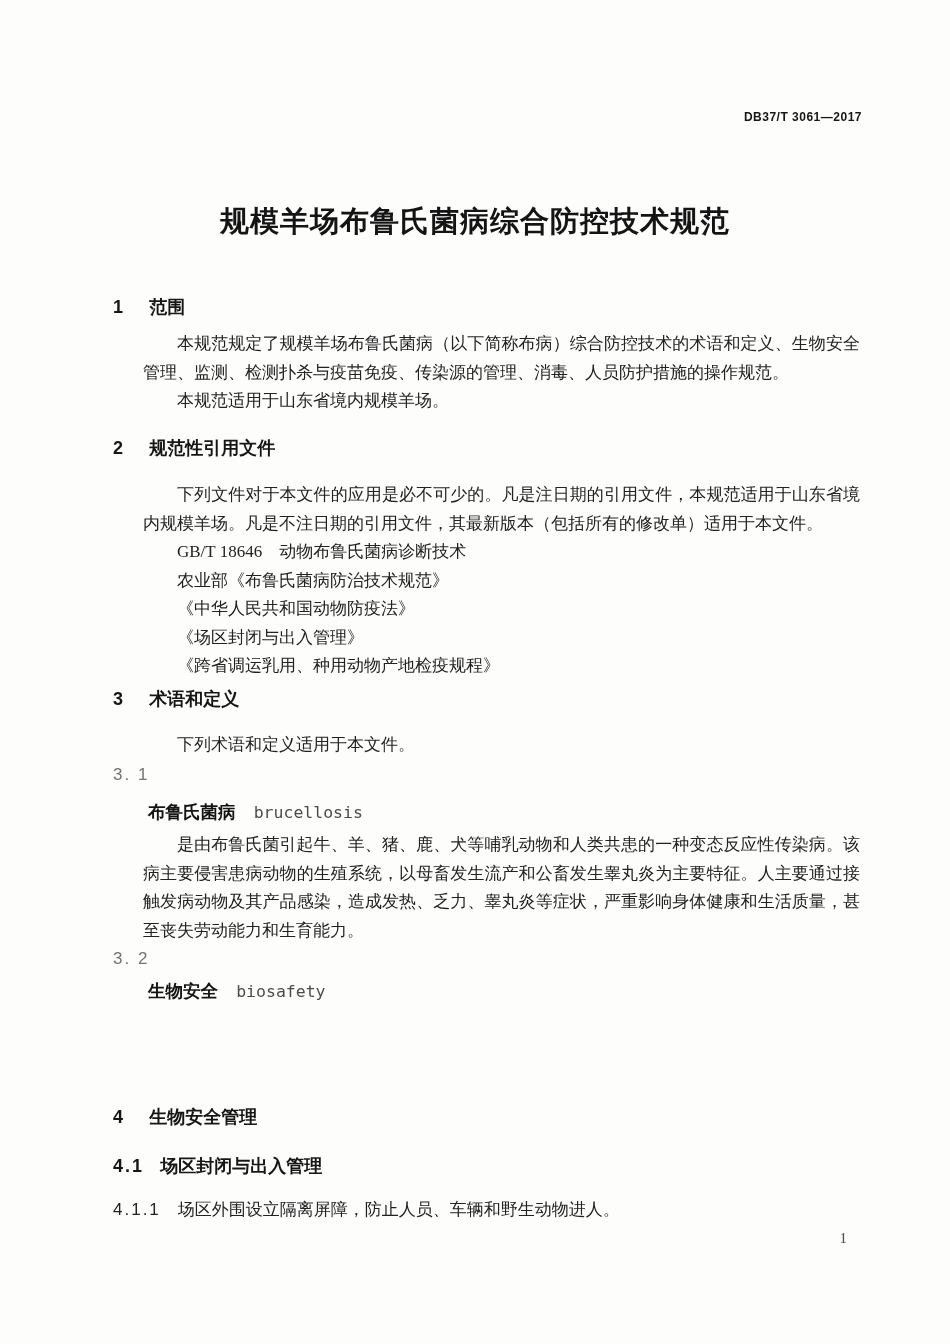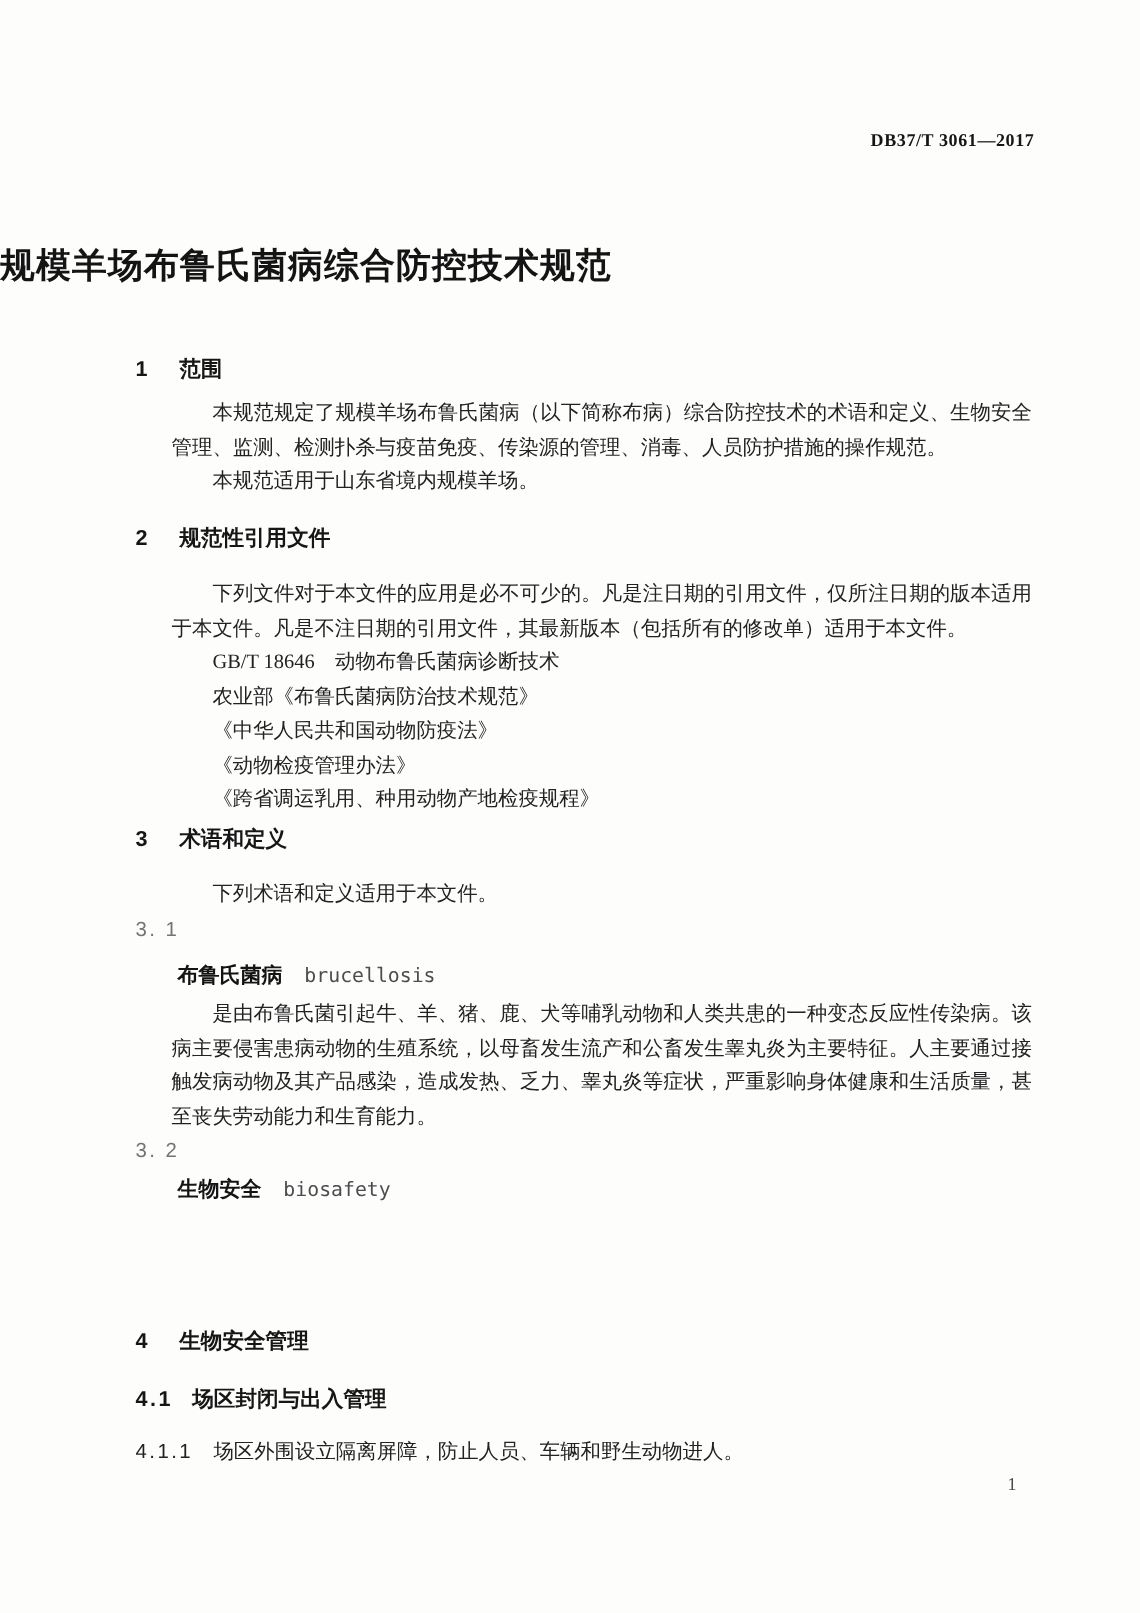--- a/index.html
+++ b/index.html
@@ -15,32 +15,33 @@
     color: #1d1d1d;
     font-family: "Liberation Serif", "DejaVu Serif", serif;
     overflow: hidden;
   }
   .abs { position: absolute; left: 113px; right: 90px; }
 
   .doc-number {
     position: absolute;
     top: 110px;
     right: 88px;
-    font-family: Liberation Serif, serif;
+    font-family: Liberation Sans, sans-serif;
     font-weight: bold;
-    font-size: 15px;
+    font-size: 12px;
     letter-spacing: 0.5px;
     color: #161616;
   }
   .doc-title {
     position: absolute;
     top: 202px;
     left: 0;
     right: 0;
     margin: 0;
+    text-align: center;
     font-family: "Liberation Sans", "DejaVu Sans", sans-serif;
     font-weight: bold;
     font-size: 29px;
     letter-spacing: 1px;
     color: #141414;
   }
 
   .sec-heading {
     font-family: "Liberation Sans", "DejaVu Sans", sans-serif;
     font-weight: bold;
@@ -122,26 +123,26 @@
   </div>
   <div class="abs body-text" style="top:330px">
     <p>本规范规定了规模羊场布鲁氏菌病（以下简称布病）综合防控技术的术语和定义、生物安全管理、监测、检测扑杀与疫苗免疫、传染源的管理、消毒、人员防护措施的操作规范。</p>
     <p>本规范适用于山东省境内规模羊场。</p>
   </div>
 
   <div class="abs sec-heading" style="top:436px">
     <span class="num">2</span><span>规范性引用文件</span>
   </div>
   <div class="abs body-text" style="top:481px">
-    <p>下列文件对于本文件的应用是必不可少的。凡是注日期的引用文件，仅所注日期的版本适用于本文件。凡是不注日期的引用文件，其最新版本（包括所有的修改单）适用于本文件。</p>
+    <p>下列文件对于本文件的应用是必不可少的。凡是注日期的引用文件，本规范适用于山东省境内规模羊场。凡是不注日期的引用文件，其最新版本（包括所有的修改单）适用于本文件。</p>
     <ul class="ref-list">
       <li>GB/T 18646　动物布鲁氏菌病诊断技术</li>
       <li>农业部《布鲁氏菌病防治技术规范》</li>
       <li>《中华人民共和国动物防疫法》</li>
-      <li>《动物检疫管理办法》</li>
+      <li>《场区封闭与出入管理》</li>
       <li>《跨省调运乳用、种用动物产地检疫规程》</li>
     </ul>
   </div>
 
   <div class="abs sec-heading" style="top:687px">
     <span class="num">3</span><span>术语和定义</span>
   </div>
   <div class="abs body-text" style="top:731px">
     <p>下列术语和定义适用于本文件。</p>
   </div>

